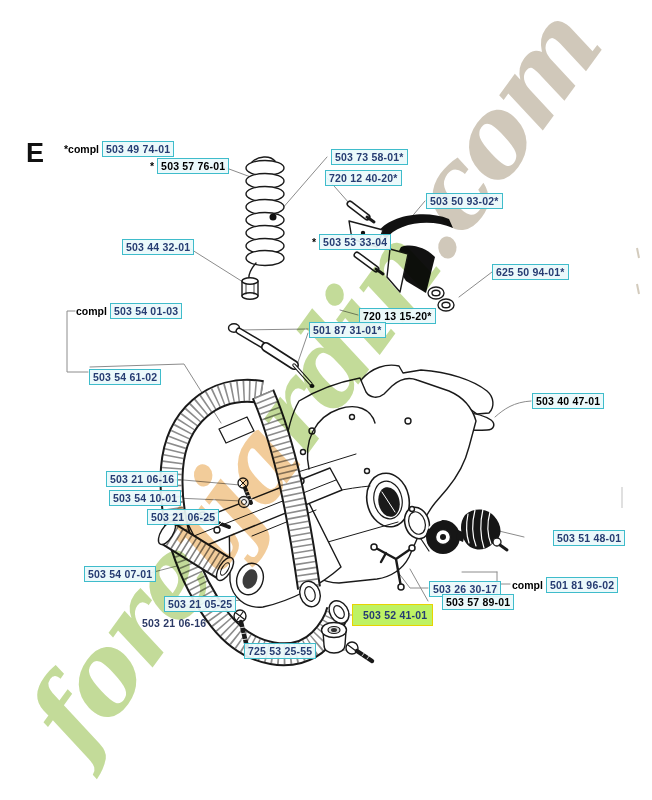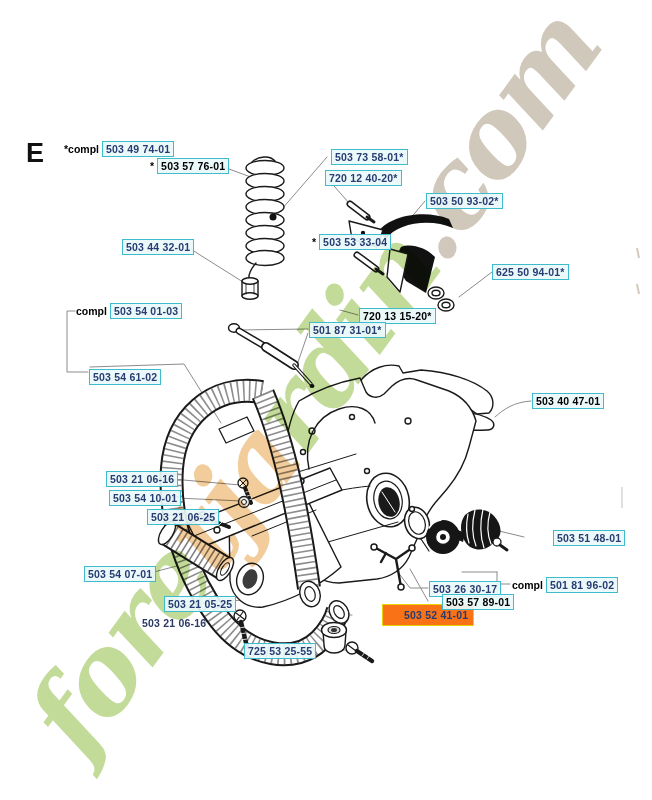--- a/index.html
+++ b/index.html
@@ -10,21 +10,21 @@
   #wm{z-index:5;pointer-events:none;mix-blend-mode:multiply;opacity:.82;}
   #labels{position:absolute;left:0;top:0;width:568px;height:800px;z-index:10;}
   #figure-letter{position:absolute;left:26px;top:138px;font-size:27px;font-weight:700;color:#111;
         letter-spacing:1px;z-index:10;}
   .plabel{position:absolute;white-space:nowrap;font-size:10.5px;font-weight:700;line-height:1;}
   .plabel .pfx{color:#000;margin-right:3px;font-weight:700;}
   .plabel .pbox{display:inline-block;border:1px solid #3fbccb;background:rgba(233,249,251,.92);
         padding:2px 3px 1px 3px;color:#263c72;letter-spacing:.2px;}
   .plabel.bold .pbox{color:#000;}
   .plabel.plain .pbox{border:none;background:transparent;color:#2c3a66;}
-  .plabel.hilite .pbox{border:1px solid #e7d400;background:#f97316;color:#263c72;padding:5px 5px 4px 21px;margin-left:30px;}
+  .plabel.hilite .pbox{border:1px solid #e7d400;background:#bef264;color:#263c72;padding:5px 5px 4px 10px;}
 </style>
 </head>
 <body>
 
 <div id="page">
 
   <svg id="art" viewBox="0 0 652 800" xmlns="http://www.w3.org/2000/svg">
     <g stroke="#1a1a1a" stroke-width="1.4" fill="none" stroke-linejoin="round" stroke-linecap="round">
 
       <g stroke="#8c8c8c" stroke-width="1">

